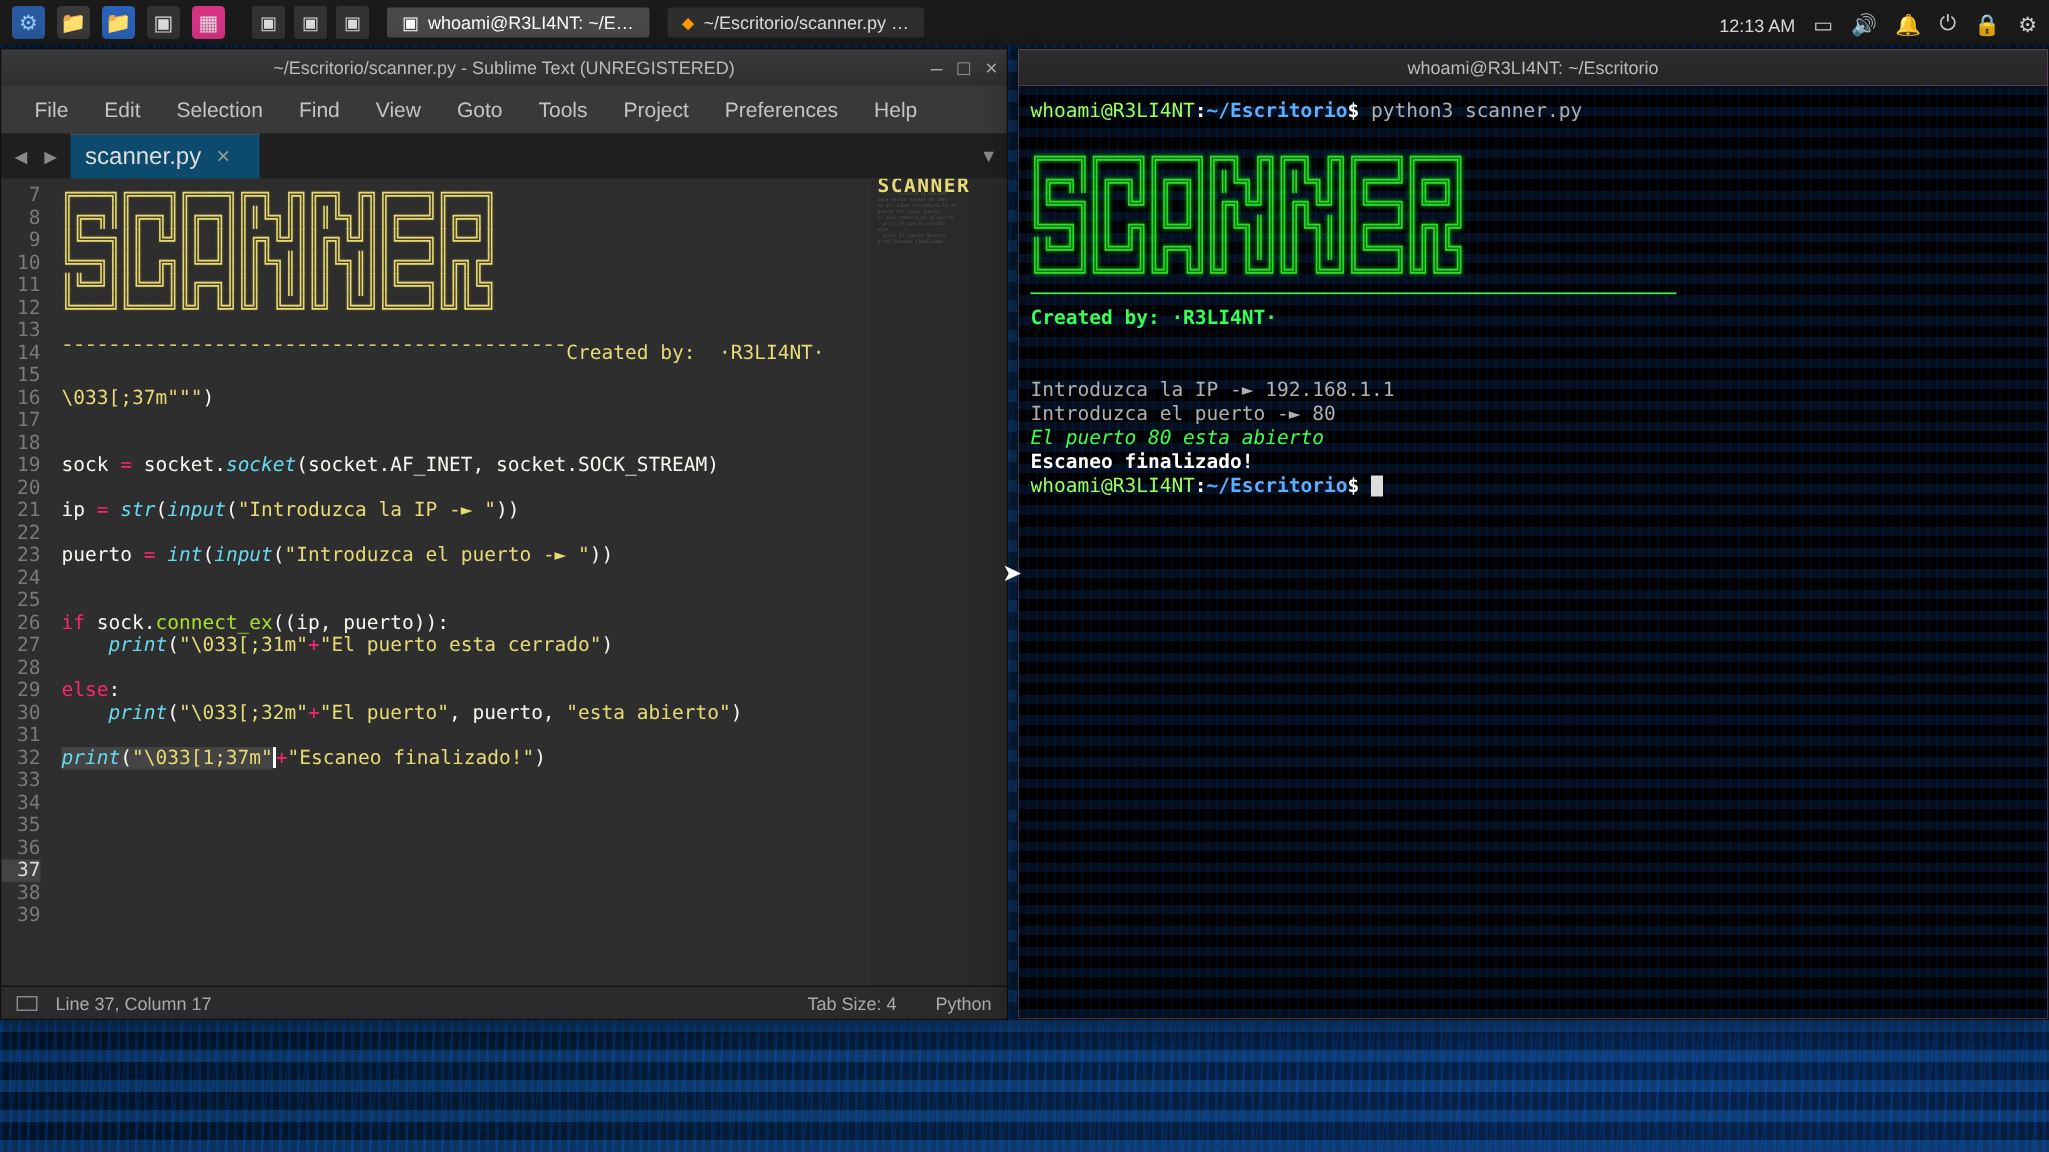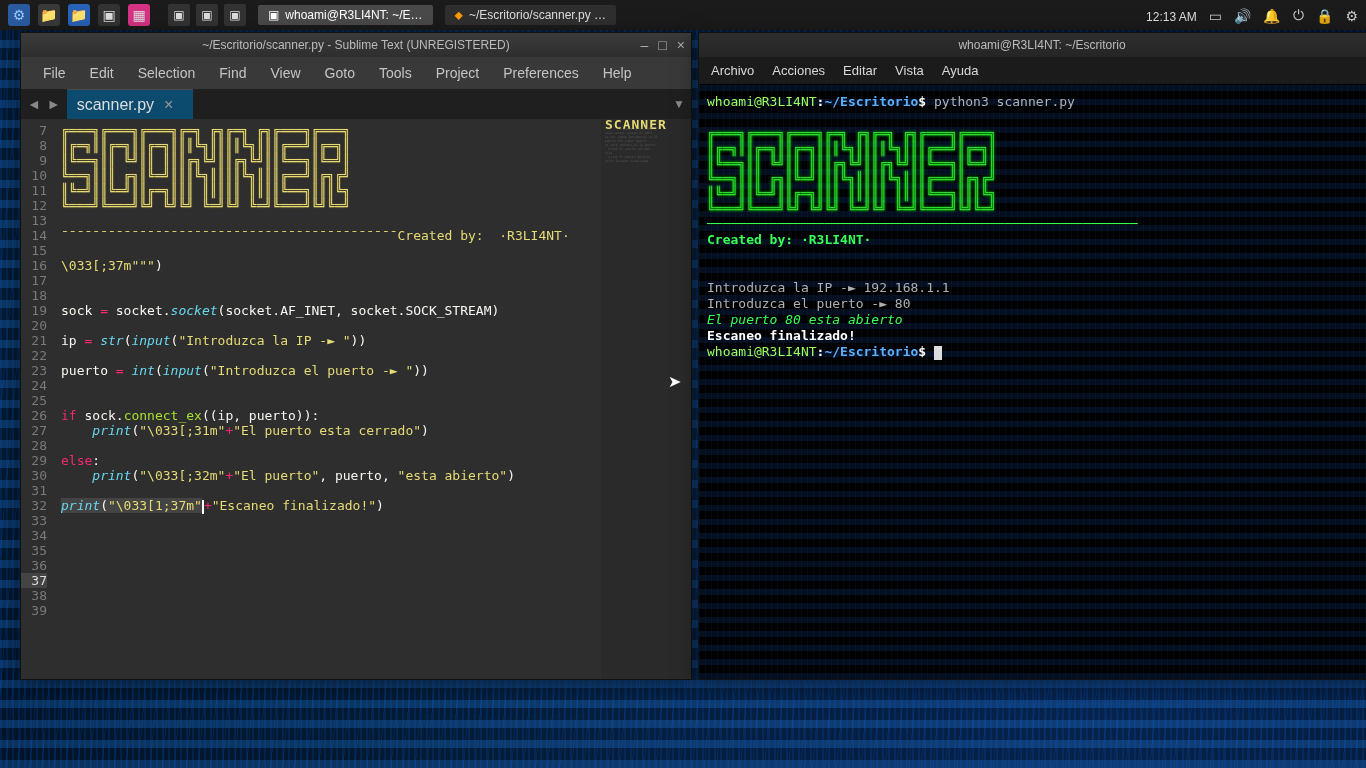--- a/index.html
+++ b/index.html
@@ -20,21 +20,21 @@
 .taskbar .apps { display:flex; align-items:center; gap:8px; }
 .taskbar .appicon { width:22px; height:22px; display:flex; align-items:center; justify-content:center; background:#333; border-radius:3px; font-size:14px; color:#ddd; }
 .taskbar .task-group { display:flex; gap:6px; margin-left:18px; }
 .taskbar .taskbtn { background:#333; width:22px; height:22px; display:flex; align-items:center; justify-content:center; border-radius:2px; font-size:12px; }
 .taskbar .winbtn { display:flex; align-items:center; gap:6px; background:#2f2f2f; padding:3px 10px; margin-left:12px; border-radius:2px; }
 .taskbar .winbtn.active { background:#4a4a4a; color:#fff; }
 .taskbar .clock-area { margin-left:auto; display:flex; align-items:flex-end; gap:12px; }
 .taskbar .tray-icon { font-size:14px; color:#ccc; }
 
 
-.window { position:absolute; border:1px solid #111; box-shadow:0 4px 20px rgba(0,0,0,0.5);margin-left:20px; }
+.window { position:absolute; border:1px solid #111; box-shadow:0 4px 20px rgba(0,0,0,0.5); }
 .titlebar { height:24px; background:linear-gradient(#3a3a3a,#2e2e2e); color:#bbb; font-size:12px; display:flex; align-items:center; justify-content:center; position:relative; }
 .titlebar .ctrls { position:absolute; right:6px; top:0; display:flex; gap:10px; height:100%; align-items:center; font-size:14px; color:#aaa; }
 
 
 .sublime { left:0; top:32px; width:672px; height:648px; background:#2e2e2e; display:flex; flex-direction:column; }
 .menubar { display:flex; gap:8px; padding:6px 10px 6px 14px; color:#c4c4c4; font-size:14px; background:#393939; }
 .menubar span { padding:2px 8px; }
 .tabbar { display:flex; align-items:center; height:30px; background:#1f1f1f; padding:0 6px; }
 .tab-nav { color:#888; font-size:14px; margin-right:6px; }
 .tab { background:#0c4a6e; color:#ddd; font-size:16px; padding:6px 20px 6px 10px; display:flex; align-items:center; gap:10px; border-top:1px solid #4a4a4a; }
@@ -211,32 +211,33 @@
 sock socket socket AF_INET
 ip str input Introduzca la IP
 puerto int input puerto
 if sock connect_ex ip puerto
   print El puerto cerrado
 else
   print El puerto abierto
 print Escaneo finalizado</div>
     </div>
   </div>
+  <div class="status">
+    <span class="box-icon"></span>
+    <span>Line 37, Column 17</span>
+    <div class="right">
+      <span>Tab Size: 4</span>
+      <span>Python</span>
+    </div>
+  </div>
 </div>
 
 <div class="window terminal">
   <div class="titlebar">
     <span>whoami@R3LI4NT: ~/Escritorio</span>
-  </div>
-  <div class="term-menu">
-    <span>Archivo</span>
-    <span>Acciones</span>
-    <span>Editar</span>
-    <span>Vista</span>
-    <span>Ayuda</span>
   </div>
   <div class="term-body"><span class="t-lime">whoami@R3LI4NT</span><span class="t-white">:</span><span class="t-blue">~/Escritorio</span><span class="t-white">$</span><span class="t-gray"> python3 scanner.py</span>
 <br><br>
 <div class="ascii-scanner-gr">╔═══╗╔═══╗╔═══╗╔═╗ ╔╗╔═╗ ╔╗╔═══╗╔═══╗
 ║╔═╗║║╔═╗║║╔═╗║║║╚╗║║║║╚╗║║║╔══╝║╔═╗║
 ║╚══╗║║ ╚╝║║ ║║║╔╗╚╝║║╔╗╚╝║║╚══╗║╚═╝║
 ╚══╗║║║ ╔╗║╚═╝║║║╚╗║║║║╚╗║║║╔══╝║╔╗╔╝
 ║╚═╝║║╚═╝║║╔═╗║║║ ║║║║║ ║║║║╚══╗║║║╚╗
 ╚═══╝╚═══╝╚╝ ╚╝╚╝ ╚═╝╚╝ ╚═╝╚═══╝╚╝╚═╝</div>
 <span class="t-greenb">───────────────────────────────────────────────────────</span><br>

